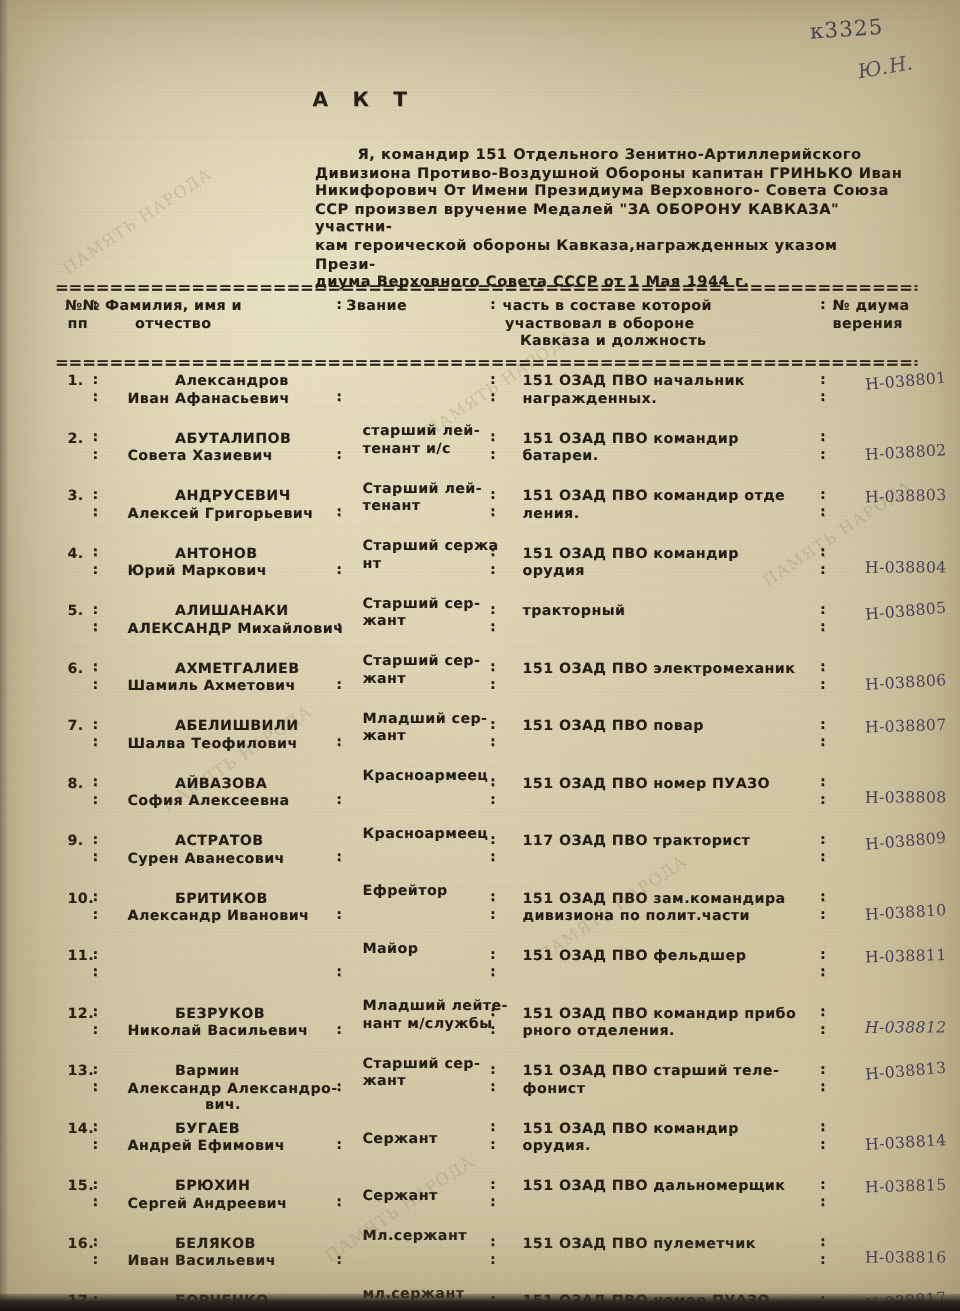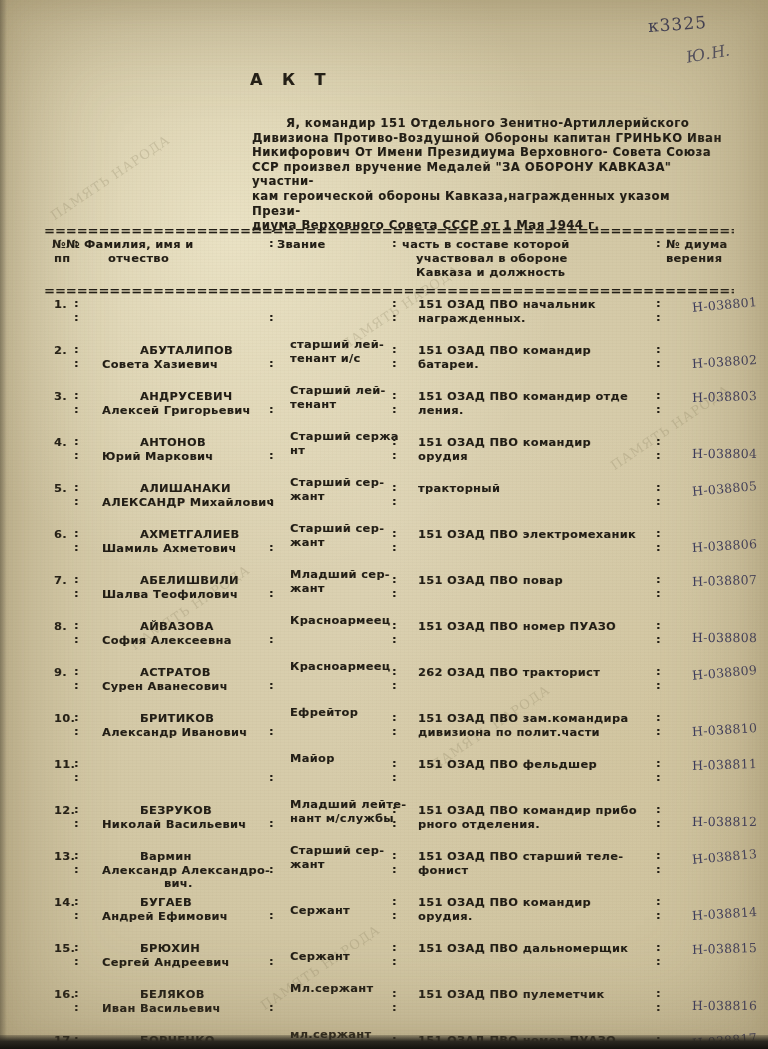--- a/index.html
+++ b/index.html
@@ -126,21 +126,21 @@
     line-height: 14px;
     letter-spacing: 0.4px;
   }
   .th { position: absolute; }
   .th-num   { left: 8px;   top: 2px; }
   .th-nn    { left: 10px;  top: 16px; }
   .th-name1 { left: 40px;  top: 2px; }
   .th-name2 { left: 64px;  top: 16px; }
   .th-rank  { left: 233px; top: 2px; }
   .th-unit1 { left: 358px; top: 2px; }
-  .th-unit2 { left: 372px; top: 16px; }
+  .th-unit2 { left: 360px; top: 16px; }
   .th-unit3 { left: 372px; top: 30px; }
   .th-cert1 { left: 622px; top: 2px; }
   .th-cert2 { left: 622px; top: 16px; }
 
   .rows {
     position: absolute;
     top: 296px;
     left: 44px;
     width: 700px;
   }
@@ -232,20 +232,24 @@
     <div class="th th-cert2">верения</div>
     <div class="colon" style="left:30px;  top:2px;">:</div>
     <div class="colon" style="left:225px; top:2px;">:</div>
     <div class="colon" style="left:348px; top:2px;">:</div>
     <div class="colon" style="left:612px; top:2px;">:</div>
   </div>
 
   <div class="rows tw" id="rows">
       <div class="row">
         <div class="cell c-num">1.</div>
+        <div class="cell c-name">
+          <div class="name-ind">Александров</div>
+          <div class="name-l2">Иван Афанасьевич</div>
+        </div>
         <div class="cell c-rank">
           <div>старший лей-</div>
           <div>тенант и/с</div>
         </div>
         <div class="cell c-unit">
           <div>151 ОЗАД ПВО начальник</div>
           <div>награжденных.</div>
         </div>
         <div class="colon" style="left: 30px; top: 2px;">:</div>
         <div class="colon" style="left: 30px; top: 16px;">:</div>
@@ -420,21 +424,21 @@
         <div class="cell c-num">9.</div>
         <div class="cell c-name">
           <div class="name-ind">АСТРАТОВ</div>
           <div class="name-l2">Сурен Аванесович</div>
         </div>
         <div class="cell c-rank">
           <div>Ефрейтор</div>
           <div>&nbsp;</div>
         </div>
         <div class="cell c-unit">
-          <div>262 ОЗАД ПВО тракторист</div>
+          <div>117 ОЗАД ПВО тракторист</div>
           <div>&nbsp;</div>
         </div>
         <div class="colon" style="left: 30px; top: 2px;">:</div>
         <div class="colon" style="left: 30px; top: 16px;">:</div>
         <div class="colon" style="left: 225px; top: 16px;">:</div>
         <div class="colon" style="left: 348px; top: 2px;">:</div>
         <div class="colon" style="left: 348px; top: 16px;">:</div>
         <div class="colon" style="left: 612px; top: 2px;">:</div>
         <div class="colon" style="left: 612px; top: 16px;">:</div>
         <div class="cert" style="transform: rotate(-5deg);">Н-038809</div>
@@ -495,21 +499,21 @@
           <div>151 ОЗАД ПВО командир прибо</div>
           <div>рного отделения.</div>
         </div>
         <div class="colon" style="left: 30px; top: 2px;">:</div>
         <div class="colon" style="left: 30px; top: 16px;">:</div>
         <div class="colon" style="left: 225px; top: 16px;">:</div>
         <div class="colon" style="left: 348px; top: 2px;">:</div>
         <div class="colon" style="left: 348px; top: 16px;">:</div>
         <div class="colon" style="left: 612px; top: 2px;">:</div>
         <div class="colon" style="left: 612px; top: 16px;">:</div>
-        <div class="cert low" style="transform: rotate(-0.2deg);">Н-038812</div>
+        <div class="cert low" style="transform: rotate(-0.2deg); font-style: italic;">Н-038812</div>
       </div>
       <div class="row">
         <div class="cell c-num">13.</div>
         <div class="cell c-name">
           <div class="name-ind">Вармин</div>
           <div class="name-l2">Александр Александро-</div>
           <div style="padding-left: 62px;">вич.</div>
         </div>
         <div class="cell c-rank">
           <div>&nbsp;</div>

